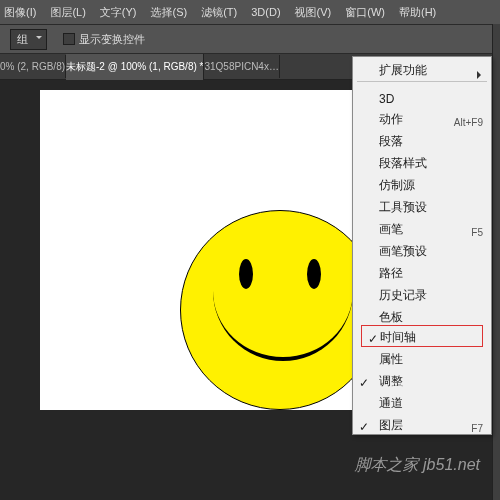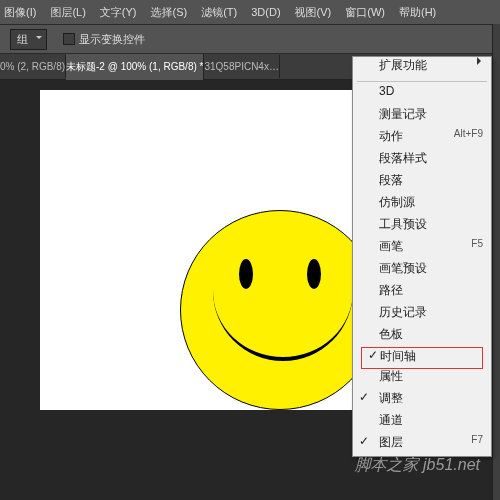--- a/index.html
+++ b/index.html
@@ -15,21 +15,21 @@
 .tab{padding:6px 0;border-right:1px solid #222;white-space:nowrap;overflow:hidden}
 .tab.act{background:#535353;color:#fff}
 .canvas-area{position:relative;background:#262626;height:420px}
 .canvas{position:absolute;left:40px;top:10px;width:340px;height:320px;background:#fff}
 .face{position:absolute;left:140px;top:120px;width:200px;height:200px;border-radius:50%;background:#fff100;border:1px solid #000}
 .eye{position:absolute;width:14px;height:30px;background:#000;border-radius:50%;top:48px}
 .eye.l{left:58px}.eye.r{right:58px}
 .smile{position:absolute;width:140px;height:90px;border:4px solid #000;border-top:none;border-left:none;border-right:none;border-radius:0 0 100px 100px;left:32px;top:60px}
 .rt{position:absolute;right:0;top:24px;bottom:0;width:8px;background:#3f3f3f;border-left:1px solid #222}
 .menu{position:absolute;right:8px;top:56px;width:140px;background:#f0f0f0;border:1px solid #8a8a8a;box-shadow:2px 2px 4px rgba(0,0,0,.3);font-size:12px;color:#222}
-.mi{height:22px;display:flex;align-items:flex-start;padding-left:26px;position:relative}
+.mi{height:22px;display:flex;align-items:flex-end;padding-left:26px;position:relative}
 .mi .ck{position:absolute;left:6px}
 .mi .sc{margin-left:auto;margin-right:8px;color:#555;font-size:10px}
 .mi .ar{margin-left:auto;margin-right:6px;border:4px solid transparent;border-left-color:#333}
 .sep{height:1px;background:#c2c2c2;margin:2px 4px}
 .hl{border:1.5px solid #d33;margin:-1px 8px;padding-left:18px!important}
 .wm{position:absolute;right:20px;bottom:24px;font-size:16px;color:#999;font-style:italic}
 </style>
 </head>
 <body>
 
@@ -74,31 +74,28 @@
     <div class="mi">
       <span>扩展功能</span>
       <span class="ar"></span>
     </div>
     <div class="sep"></div>
     <div id="mitems">
         <div class="mi">
           <span>3D</span>
         </div>
         <div class="mi">
-          <span>测量记录</span>
-        </div>
-        <div class="mi">
           <span>动作</span>
           <span class="sc">Alt+F9</span>
         </div>
         <div class="mi">
-          <span>段落样式</span>
+          <span>段落</span>
         </div>
         <div class="mi">
-          <span>段落</span>
+          <span>段落样式</span>
         </div>
         <div class="mi">
           <span>仿制源</span>
         </div>
         <div class="mi">
           <span>工具预设</span>
         </div>
         <div class="mi">
           <span>画笔</span>
           <span class="sc">F5</span>

